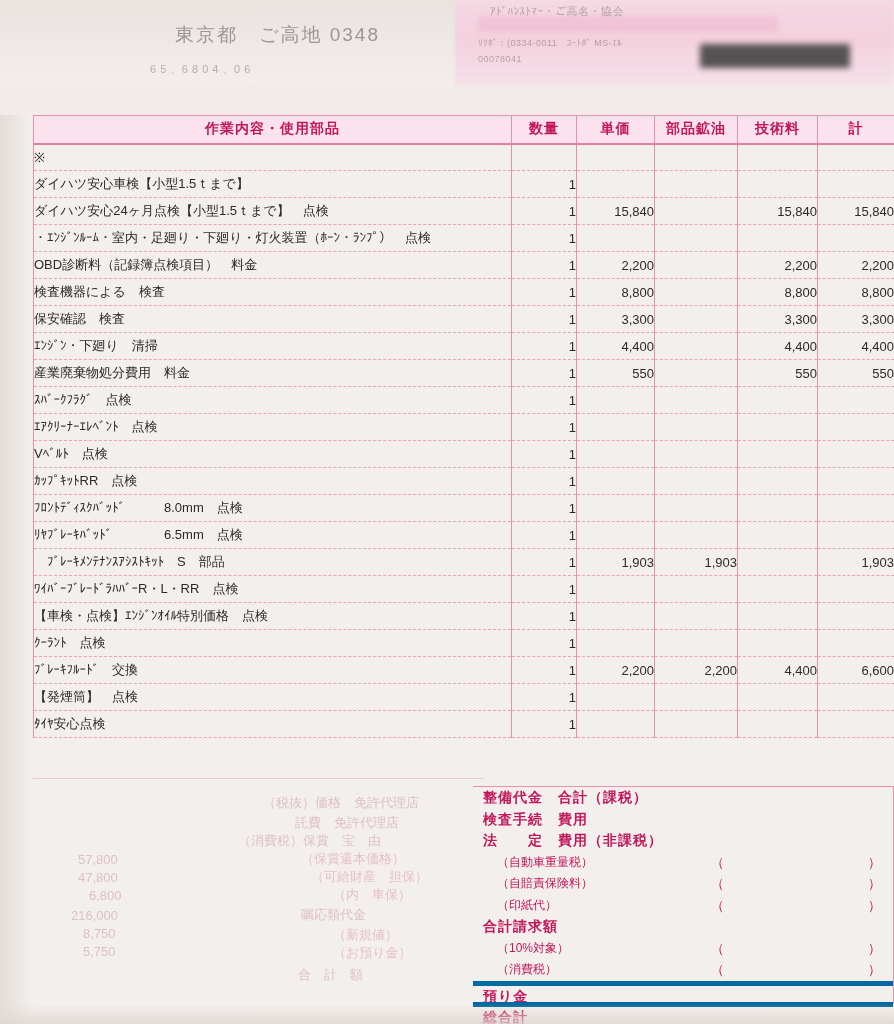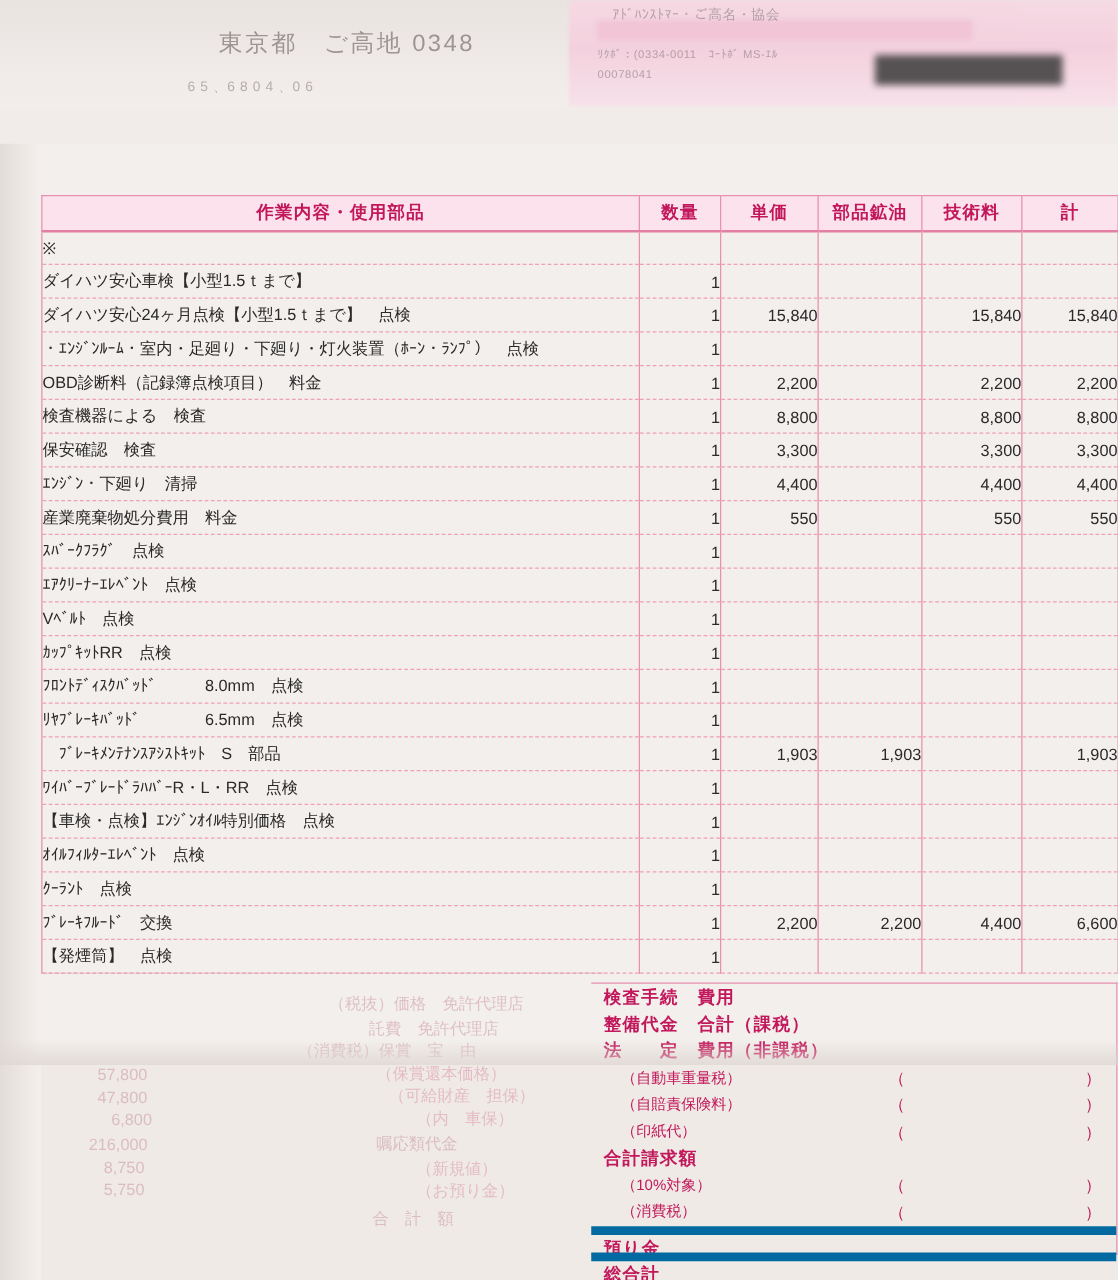--- a/index.html
+++ b/index.html
@@ -6,21 +6,21 @@
   html, body {
     margin: 0; padding: 0;
     width: 894px; height: 1024px;
     background: #efeae6;
     font-family: "Liberation Sans", sans-serif;
     overflow: hidden;
   }
   #sheet {
     position: absolute;
     left: 0; top: 0;
-    width: 894px; height: 852px;
+    width: 894px; height: 1024px;
     background: #f3efec;
   }
   
   .bg-top {
     position: absolute; left: 0; top: 0; width: 894px; height: 112px;
     background: linear-gradient(180deg, #e8e3df 0%, #f1ecea 60%, #f5f1ef 100%);
     overflow: hidden;
   }
   .ghost {
     position: absolute;
@@ -55,21 +55,20 @@
   
   .tbl-wrap {
     position: absolute;
     left: 33px; top: 115px;
     width: 861px;
   }
   table.main {
     border-collapse: collapse;
     width: 861px;
     table-layout: fixed;
-    margin-top: 41px;
   }
   table.main th, table.main td {
     border: 1px solid #e98fb0;
     padding: 0;
     font-size: 13px;
     color: #2a2a2a;
     height: 27px;
     vertical-align: middle;
   }
   table.main thead th {
@@ -142,21 +141,21 @@
     position: relative;
     height: 21.5px;
     font-size: 13px;
     color: #c2185b;
     padding-left: 10px;
     line-height: 21.5px;
     letter-spacing: 1px;
   }
   .brow.b-strong { font-size: 14px; font-weight: bold; }
   .brow.sub { font-size: 12px; padding-left: 24px; letter-spacing: 0px; }
-  .brow.topline { border-top: 7px solid #0369a1; }
+  .brow.topline { border-top: 5px solid #0369a1; }
   .paren-l {
     position: absolute; left: 238px; top: 0; font-size: 13px;
   }
   .paren-r {
     position: absolute; right: 12px; top: 0; font-size: 13px;
   }
   
   .bg-bottom {
     position: absolute; left: 33px; top: 770px; width: 450px; height: 235px;
     overflow: hidden;
@@ -369,45 +368,45 @@
           </tr>
           <tr>
             <td class="desc">【車検・点検】ｴﾝｼﾞﾝｵｲﾙ特別価格　点検</td>
             <td class="qty">1</td>
             <td class="num"></td>
             <td class="num"></td>
             <td class="num"></td>
             <td class="num"></td>
           </tr>
           <tr>
-            <td class="desc">ｵｲﾙﾌｨﾙﾀｰｴﾚﾍﾞﾝﾄ　点検</td>
-            <td class="qty">1</td>
-            <td class="num"></td>
-            <td class="num"></td>
-            <td class="num"></td>
-            <td class="num"></td>
-          </tr>
-          <tr>
             <td class="desc">ｸｰﾗﾝﾄ　点検</td>
             <td class="qty">1</td>
             <td class="num"></td>
             <td class="num"></td>
             <td class="num"></td>
             <td class="num"></td>
           </tr>
           <tr>
             <td class="desc">ﾌﾞﾚｰｷﾌﾙｰﾄﾞ　交換</td>
             <td class="qty">1</td>
             <td class="num">2,200</td>
             <td class="num">2,200</td>
             <td class="num">4,400</td>
             <td class="num">6,600</td>
           </tr>
           <tr>
             <td class="desc">【発煙筒】　点検</td>
+            <td class="qty">1</td>
+            <td class="num"></td>
+            <td class="num"></td>
+            <td class="num"></td>
+            <td class="num"></td>
+          </tr>
+          <tr>
+            <td class="desc">ﾀｲﾔ安心点検</td>
             <td class="qty">1</td>
             <td class="num"></td>
             <td class="num"></td>
             <td class="num"></td>
             <td class="num"></td>
           </tr>
         </tbody>
     </table>
   </div>
 
@@ -428,22 +427,22 @@
     <div class="gnum pk" style="left:300px; top:156px;">（新規値）</div>
     <div class="gnum" style="left:50px; top:174px;">5,750</div>
     <div class="gnum pk" style="left:300px; top:174px;">（お預り金）</div>
     <div class="gnum" style="left:265px; top:196px;">合　計　額</div>
   </div>
 
   <div class="bottom">
 
 
     <div class="bright" id="totals-box">
+        <div class="brow b-strong"><span>整備代金　合計（課税）</span></div>
         <div class="brow b-strong"><span>検査手続　費用</span></div>
-        <div class="brow b-strong"><span>整備代金　合計（課税）</span></div>
         <div class="brow b-strong"><span>法　　定　費用（非課税）</span></div>
         <div class="brow sub"><span>（自動車重量税）</span><span class="paren-l">（</span><span class="paren-r">）</span></div>
         <div class="brow sub"><span>（自賠責保険料）</span><span class="paren-l">（</span><span class="paren-r">）</span></div>
         <div class="brow sub"><span>（印紙代）</span><span class="paren-l">（</span><span class="paren-r">）</span></div>
         <div class="brow b-strong"><span>合計請求額</span></div>
         <div class="brow sub"><span>（10%対象）</span><span class="paren-l">（</span><span class="paren-r">）</span></div>
         <div class="brow sub"><span>（消費税）</span><span class="paren-l">（</span><span class="paren-r">）</span></div>
         <div class="brow b-strong topline"><span>預り金</span></div>
         <div class="brow b-strong topline"><span>総合計</span></div>
       </div>

